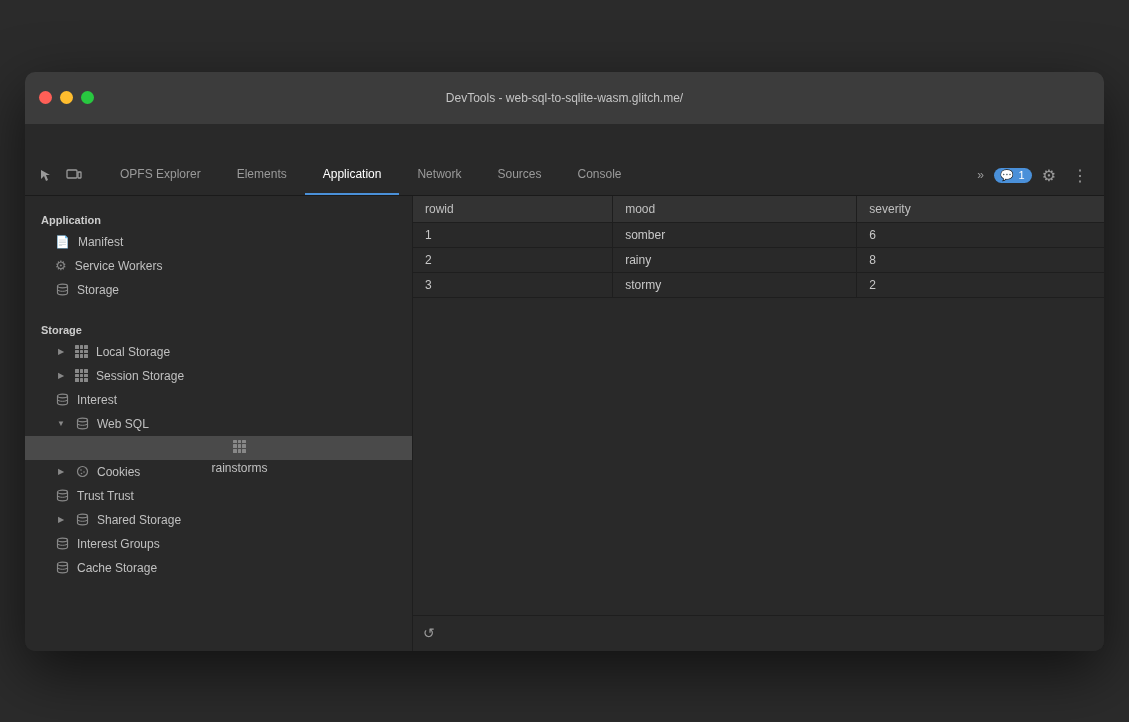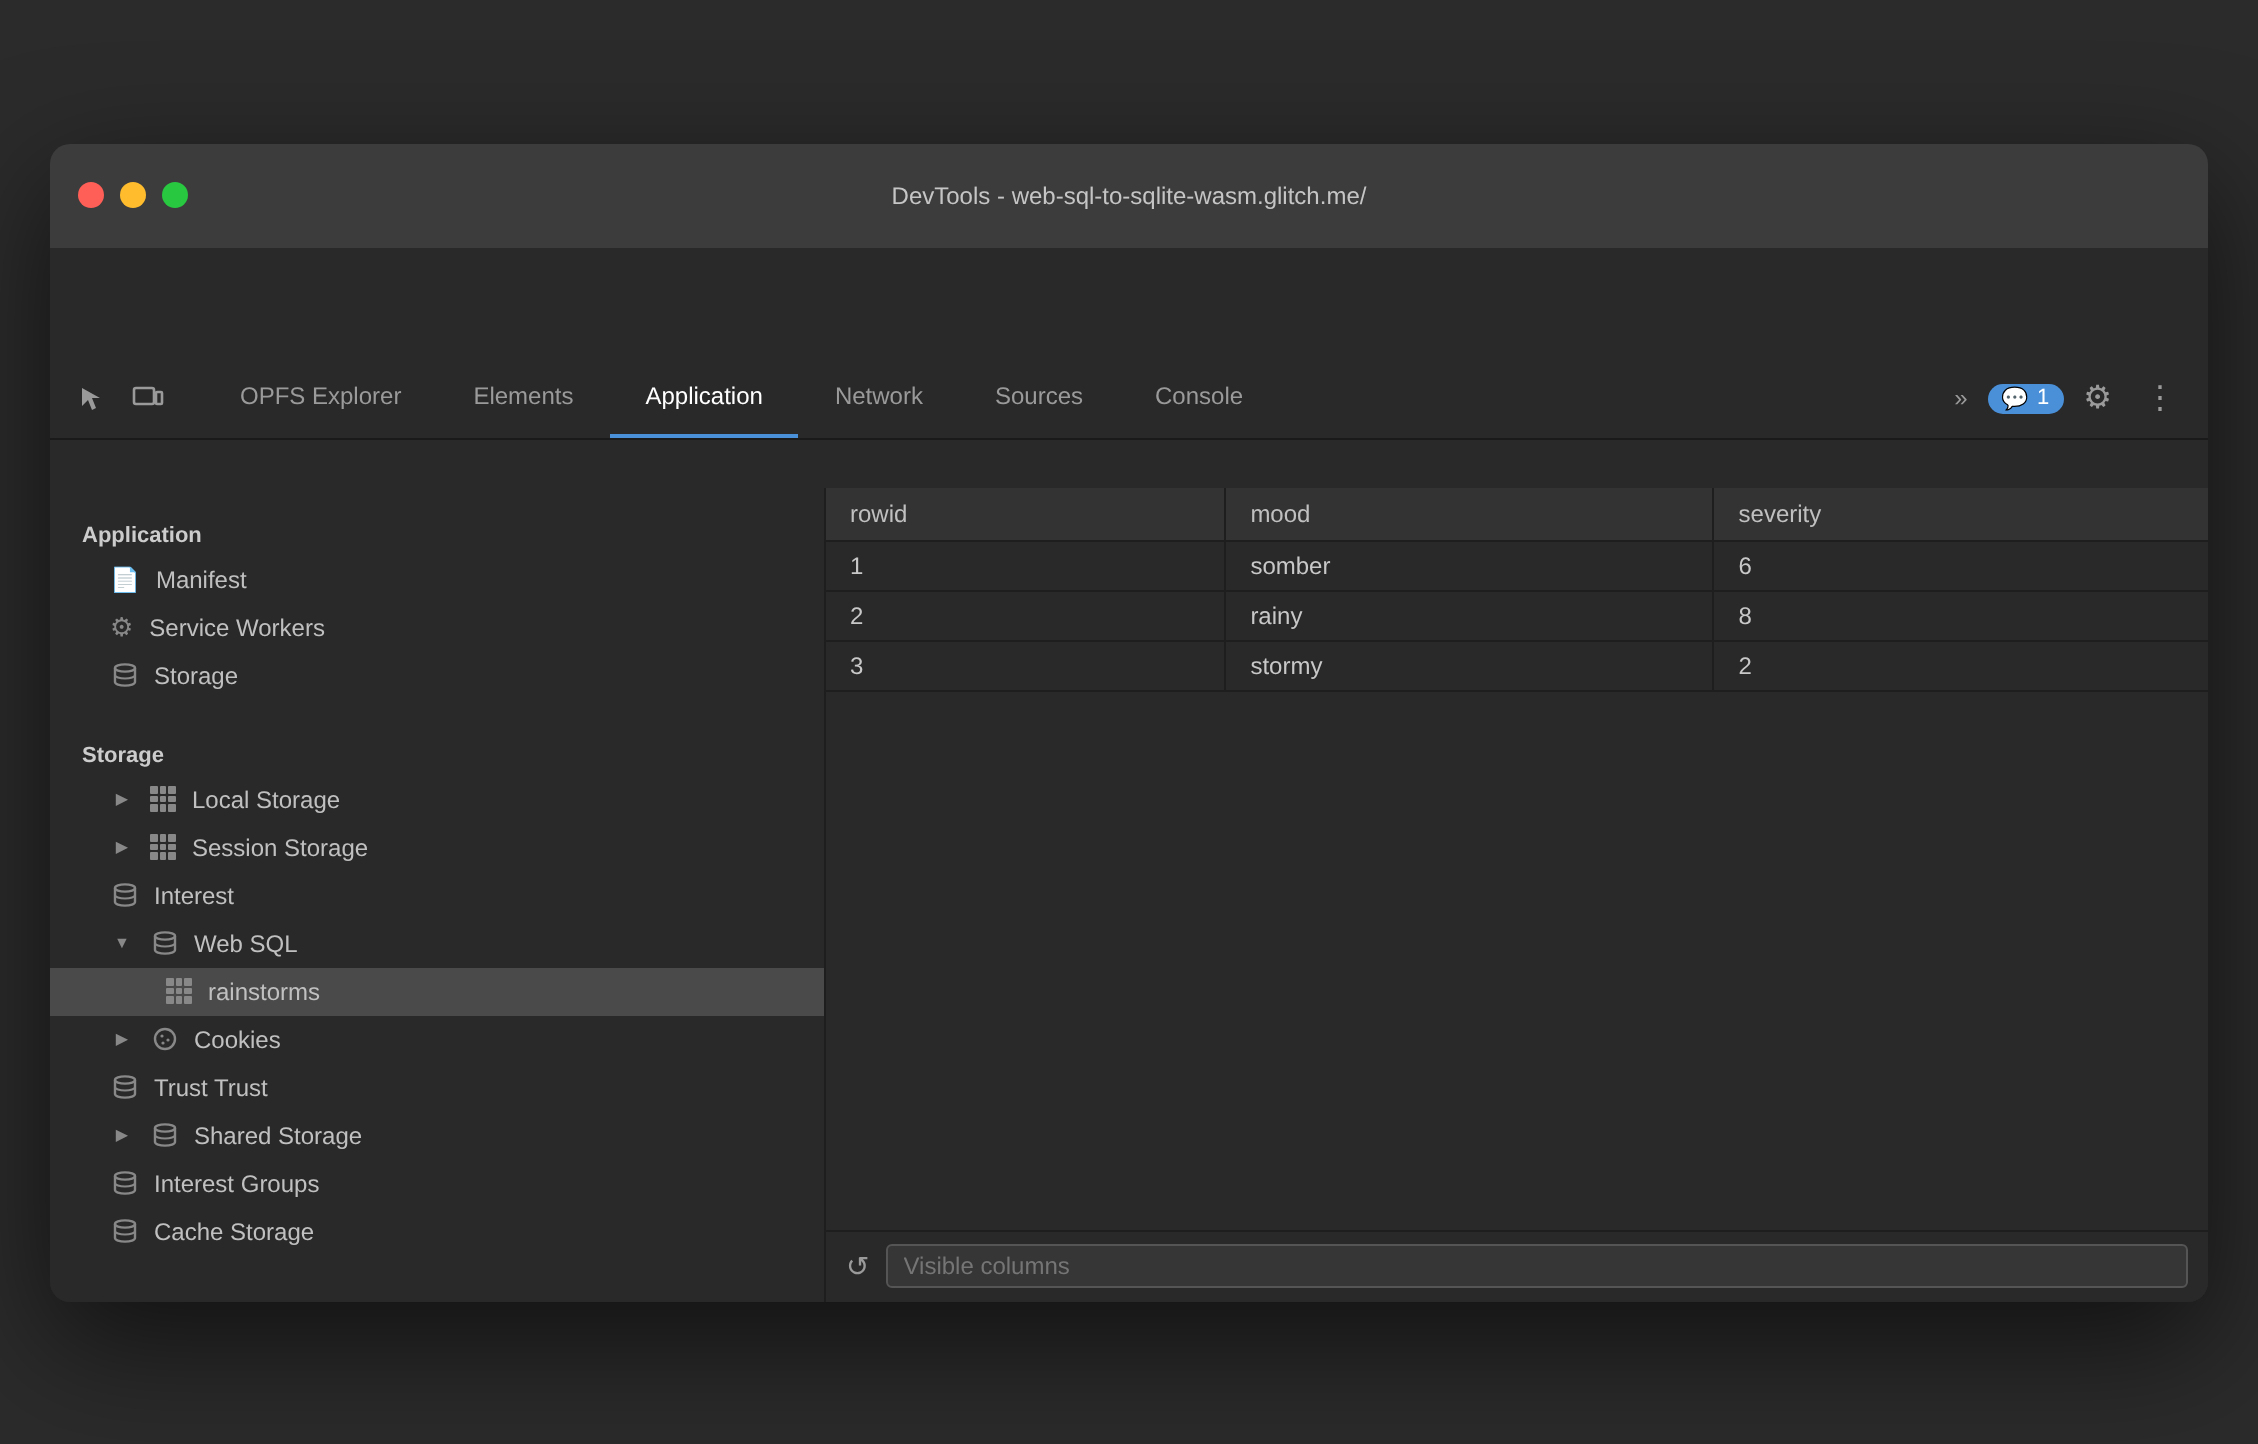--- a/index.html
+++ b/index.html
@@ -14,21 +14,20 @@
     }
     .window {
       width: 1079px;
       height: 579px;
       background: #292929;
       border-radius: 10px;
       overflow: hidden;
       box-shadow: 0 20px 60px rgba(0,0,0,0.6);
       display: flex;
       flex-direction: column;
-      gap: 24px;
     }
     
     .title-bar {
       height: 52px;
       background: #3c3c3c;
       display: flex;
       align-items: center;
       padding: 0 14px;
       flex-shrink: 0;
       position: relative;
@@ -164,21 +163,21 @@
       cursor: pointer;
       gap: 8px;
       font-size: 12px;
       height: 24px;
     }
     .sidebar-item.selected {
       background: #4a4a4a;
     }
     .sidebar-item.indent1 { padding-left: 30px; }
     .sidebar-item.indent2 { padding-left: 44px; }
-    .sidebar-item.indent3 { padding-left: 58px; }
+    .sidebar-item.indent3 { padding-left: 58px; flex-direction: column; }
     .sidebar-arrow {
       width: 12px;
       height: 12px;
       display: flex;
       align-items: center;
       justify-content: center;
       font-size: 8px;
       color: #888;
       flex-shrink: 0;
     }
@@ -514,17 +513,16 @@
                 <td>3</td>
                 <td>stormy</td>
                 <td>2</td>
               </tr>
             </tbody>
         </table>
       </div>
 
       <div class="bottom-bar">
         <span class="refresh-btn">↺</span>
-        <input class="visible-columns-input" placeholder="Visible columns" style="">
       </div>
     </div>
   </div>
 </div>
 
 </body></html>

